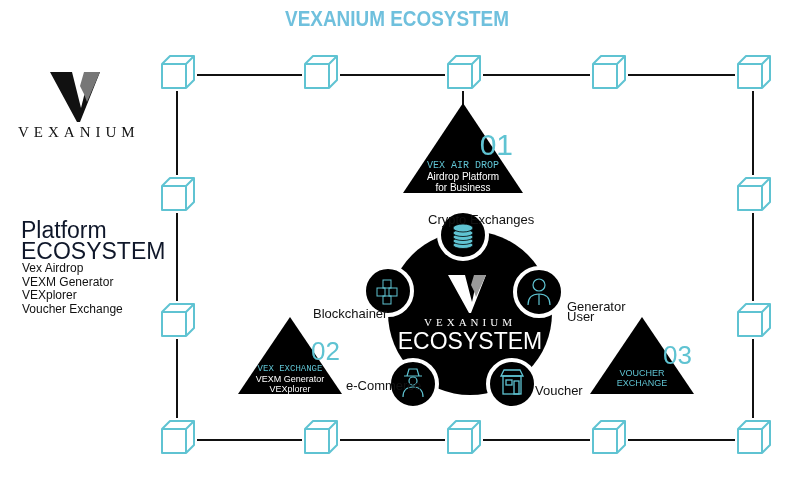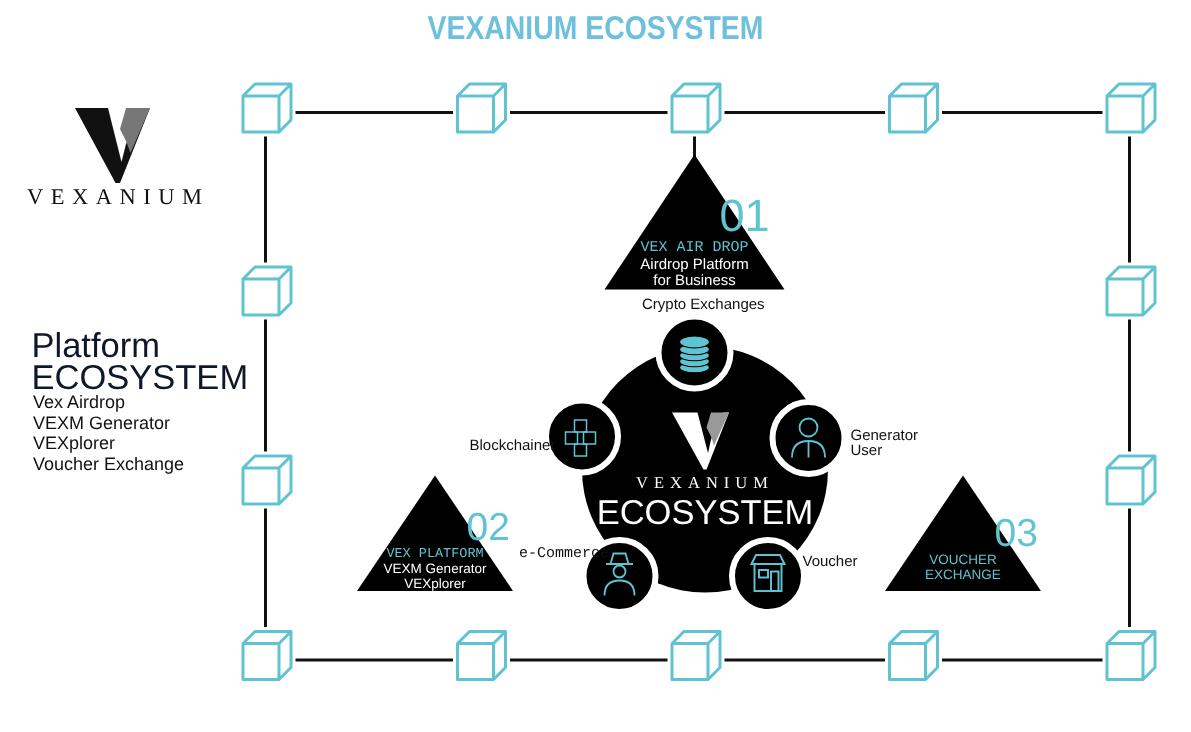--- a/index.html
+++ b/index.html
@@ -6,21 +6,21 @@
   body { width:794px; height:488px; position:relative; overflow:hidden; font-family:"Liberation Sans", sans-serif; }
   .title { position:absolute; left:0; width:794px; top:6px; text-align:center; color:#6fc0dd; font-weight:bold; font-size:22px; letter-spacing:0px; transform:scaleX(0.86); }
   svg.stage { position:absolute; left:0; top:0; }
   .logo-text { position:absolute; left:18px; top:124px; font-family:"Liberation Serif", serif; font-size:15px; letter-spacing:5px; color:#111; }
   .platform-title { position:absolute; left:21px; top:209px; font-size:23px; line-height:21px; color:#0f172a;margin-top:11px; }
   .platform-list { position:absolute; left:22px; top:262px; font-size:12px; line-height:13.5px; color:#111; }
   .platform-list div { white-space:nowrap; }
   .tri-text { position:absolute; text-align:center; color:#fff; font-size:10px; line-height:11px; }
   .tri-num { color:#5fc3d2; font-size:30px; line-height:30px;text-align:right; }
   .tri-head { color:#5fc3d2;font-family:Liberation Mono, monospace; }
-  .node-label { position:absolute; font-size:10px; color:#111; white-space:nowrap; line-height:10px; }
+  .node-label { position:absolute; font-size:13px; color:#111; white-space:nowrap; line-height:10px;margin-top:16px; }
   .eco-brand { position:absolute; left:385px; top:316px; width:170px; text-align:center; color:#fff; font-family:"Liberation Serif", serif; font-size:11px; letter-spacing:4px; }
   .eco-title { position:absolute; left:385px; top:328px; width:170px; text-align:center; color:#fff; font-size:23px; }
 </style>
 </head>
 <body>
 
 <div class="title">VEXANIUM ECOSYSTEM</div>
 
 <svg class="stage" width="794" height="488" viewBox="0 0 794 488">
 
@@ -159,33 +159,33 @@
 </div>
 
 <div class="tri-text" style="left:413px; top:130px; width:100px;">
   <div class="tri-num">01</div>
   <div class="tri-head">VEX AIR DROP</div>
   <div>Airdrop Platform</div>
   <div>for Business</div>
 </div>
 <div class="tri-text" style="left:240px; top:338px; width:100px; font-size:9px; line-height:10px;">
   <div class="tri-num" style="font-size:26px; line-height:26px;">02</div>
-  <div class="tri-head">VEX PLATFORM</div>
+  <div class="tri-head">VEX EXCHANGE</div>
   <div>VEXM Generator</div>
   <div>VEXplorer</div>
 </div>
 <div class="tri-text" style="left:592px; top:342px; width:100px; font-size:9px; line-height:10px; color:#5fc3d2;">
   <div class="tri-num" style="font-size:26px; line-height:26px;">03</div>
   <div>VOUCHER</div>
   <div>EXCHANGE</div>
 </div>
 
 <div class="node-label" style="left:428px; top:199px;">Crypto Exchanges</div>
 <div class="node-label" style="left:313px; top:293px;">Blockchainer</div>
 <div class="node-label" style="left:567px; top:286px;">
   <div>Generator</div>
   <div>User</div>
 </div>
-<div class="node-label" style="left:346px; top:365px;font-family:Liberation Mono, monospace;">e-Commerce</div>
+<div class="node-label" style="left:346px; top:365px;">e-Commerce</div>
 <div class="node-label" style="left:535px; top:370px;">Voucher</div>
 
 <div class="eco-brand">VEXANIUM</div>
 <div class="eco-title">ECOSYSTEM</div>
 
 </body></html>

